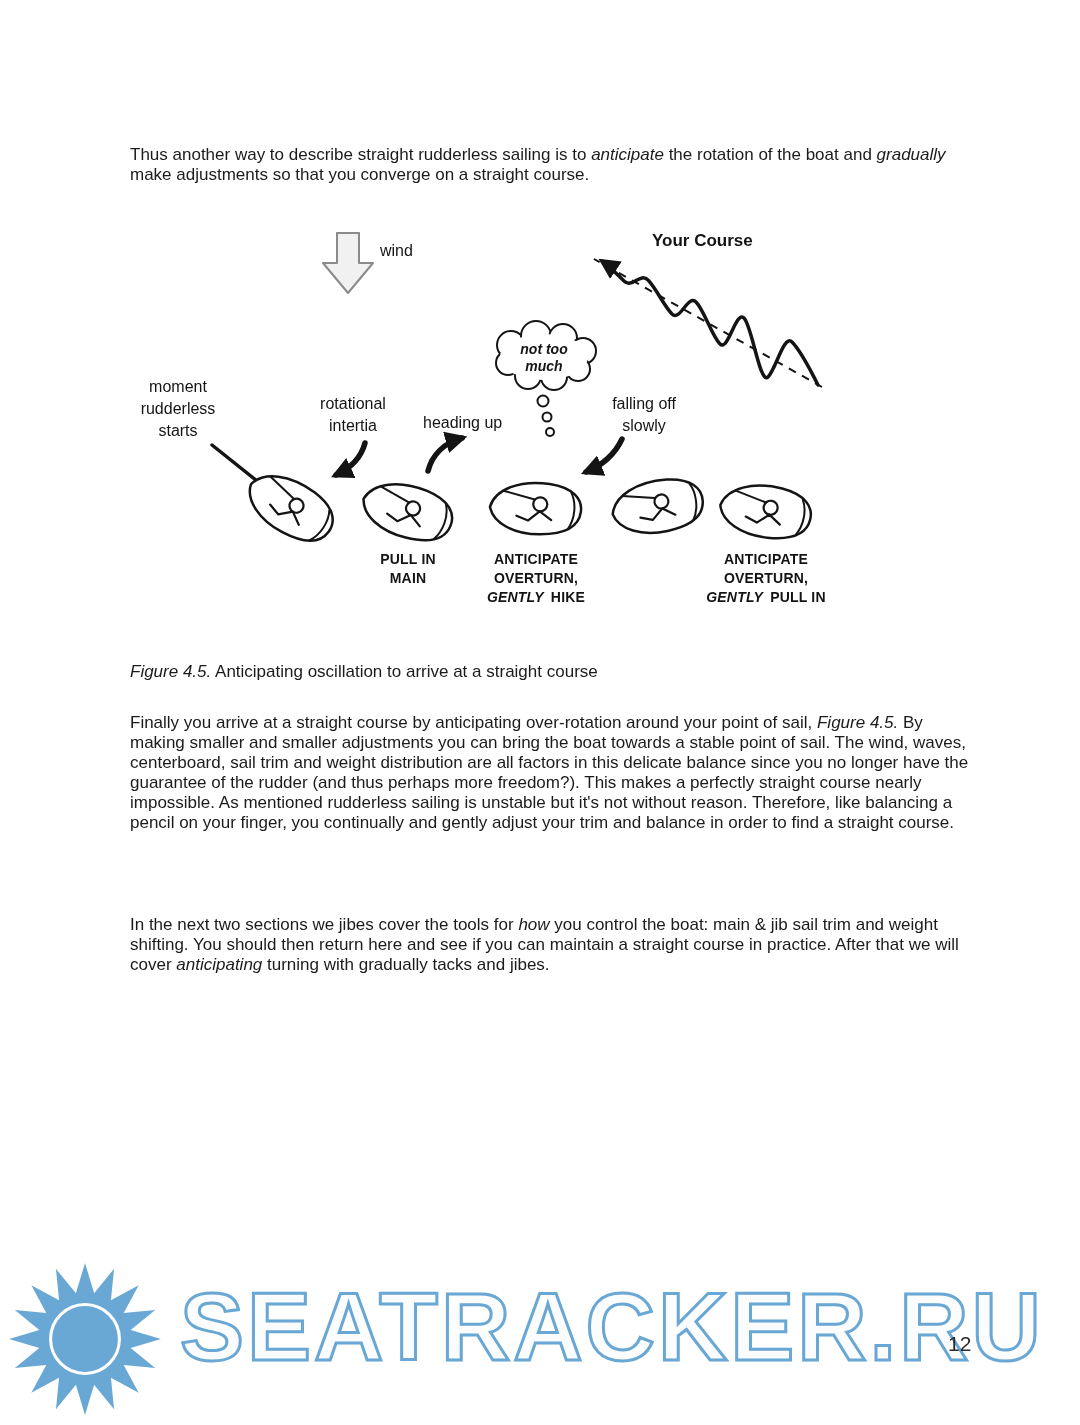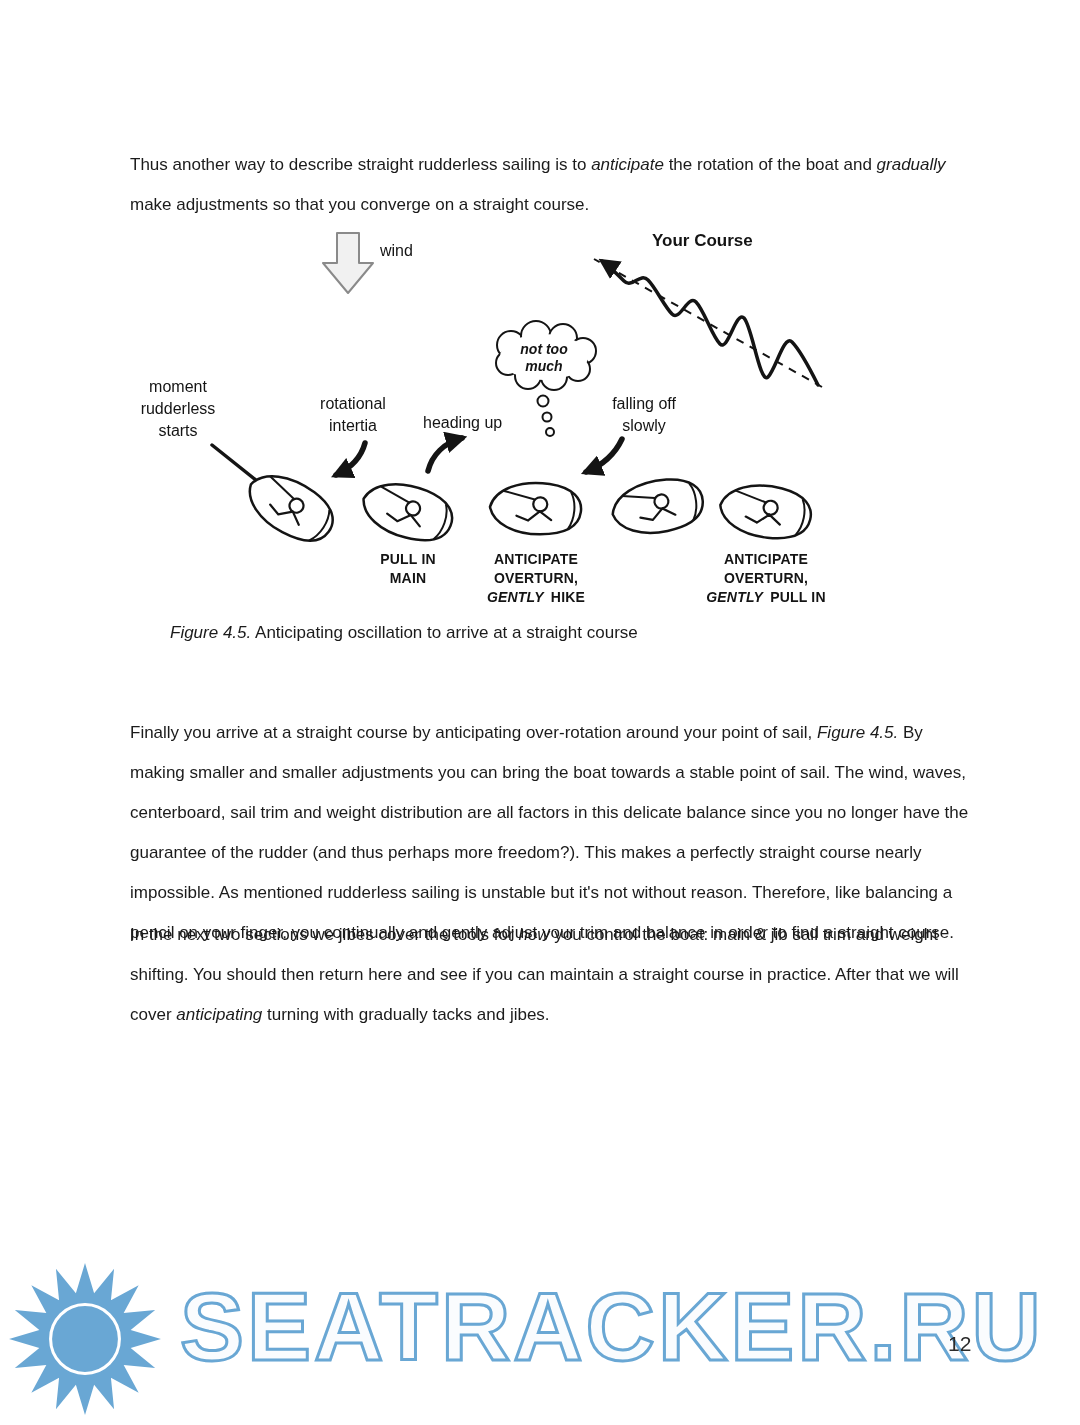--- a/index.html
+++ b/index.html
@@ -13,25 +13,25 @@
     background: #ffffff;
     font-family: "Liberation Sans", sans-serif;
     color: #1b1b1b;
     overflow: hidden;
   }
   .para {
     position: absolute;
     left: 130px;
     width: 842px;
     font-size: 17px;
-    line-height: 40px;
+    line-height: 20px;
   }
   .para em { font-style: italic; }
   .p1 { top: 128px; }
-  .fig-caption { top: 596px; margin-left: 40px; }
+  .fig-caption { top: 645px; }
   .p2 { top: 696px; }
   .p3 { top: 898px; }
 
   .figure-wrap {
     position: absolute;
     left: 116px;
     top: 215px;
     width: 830px;
     height: 405px;
   }

